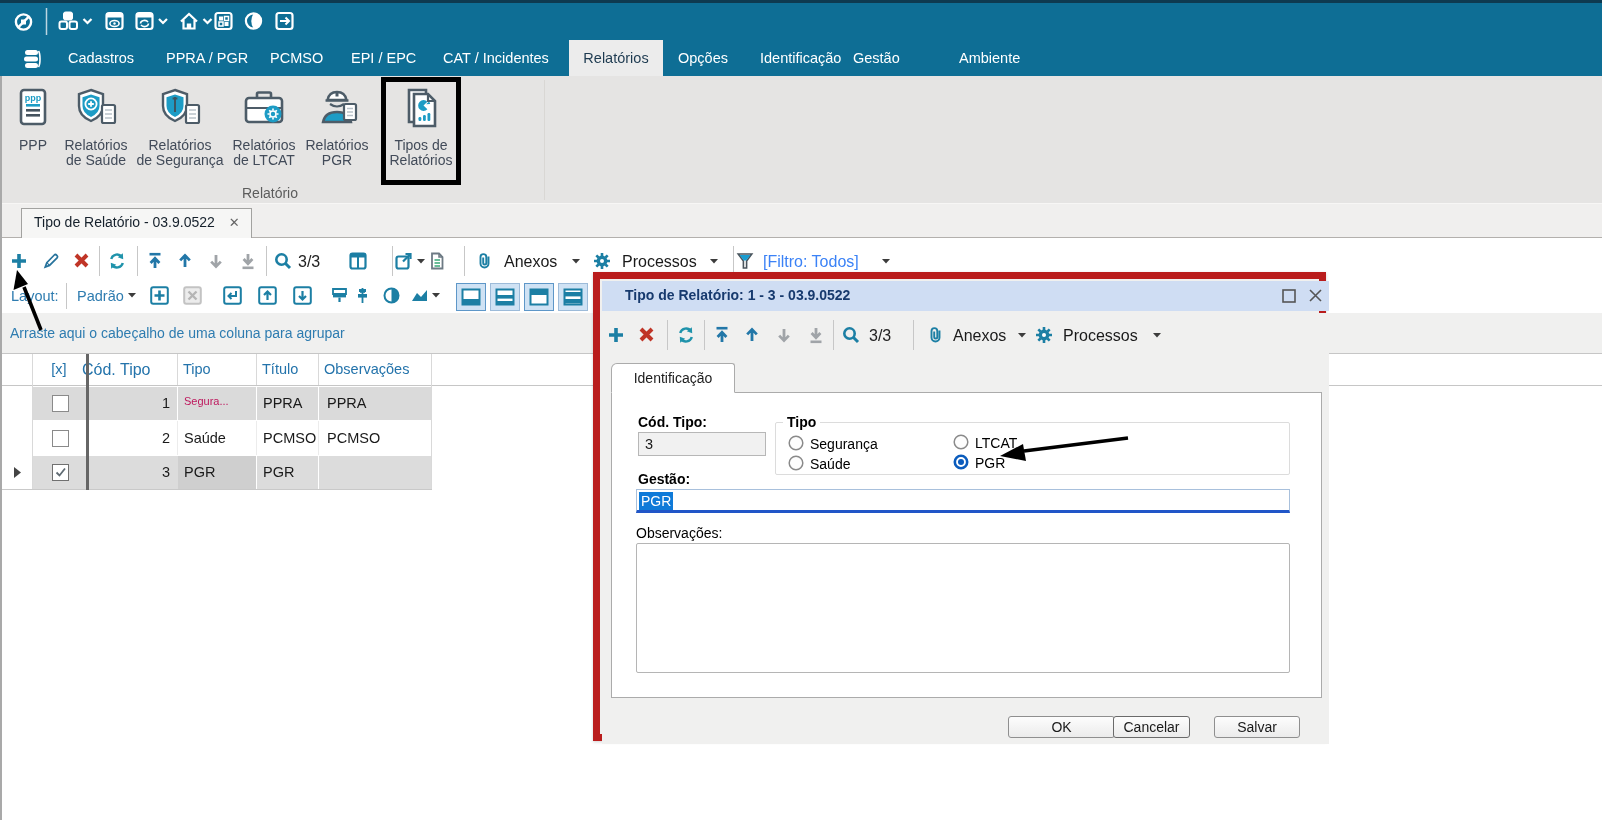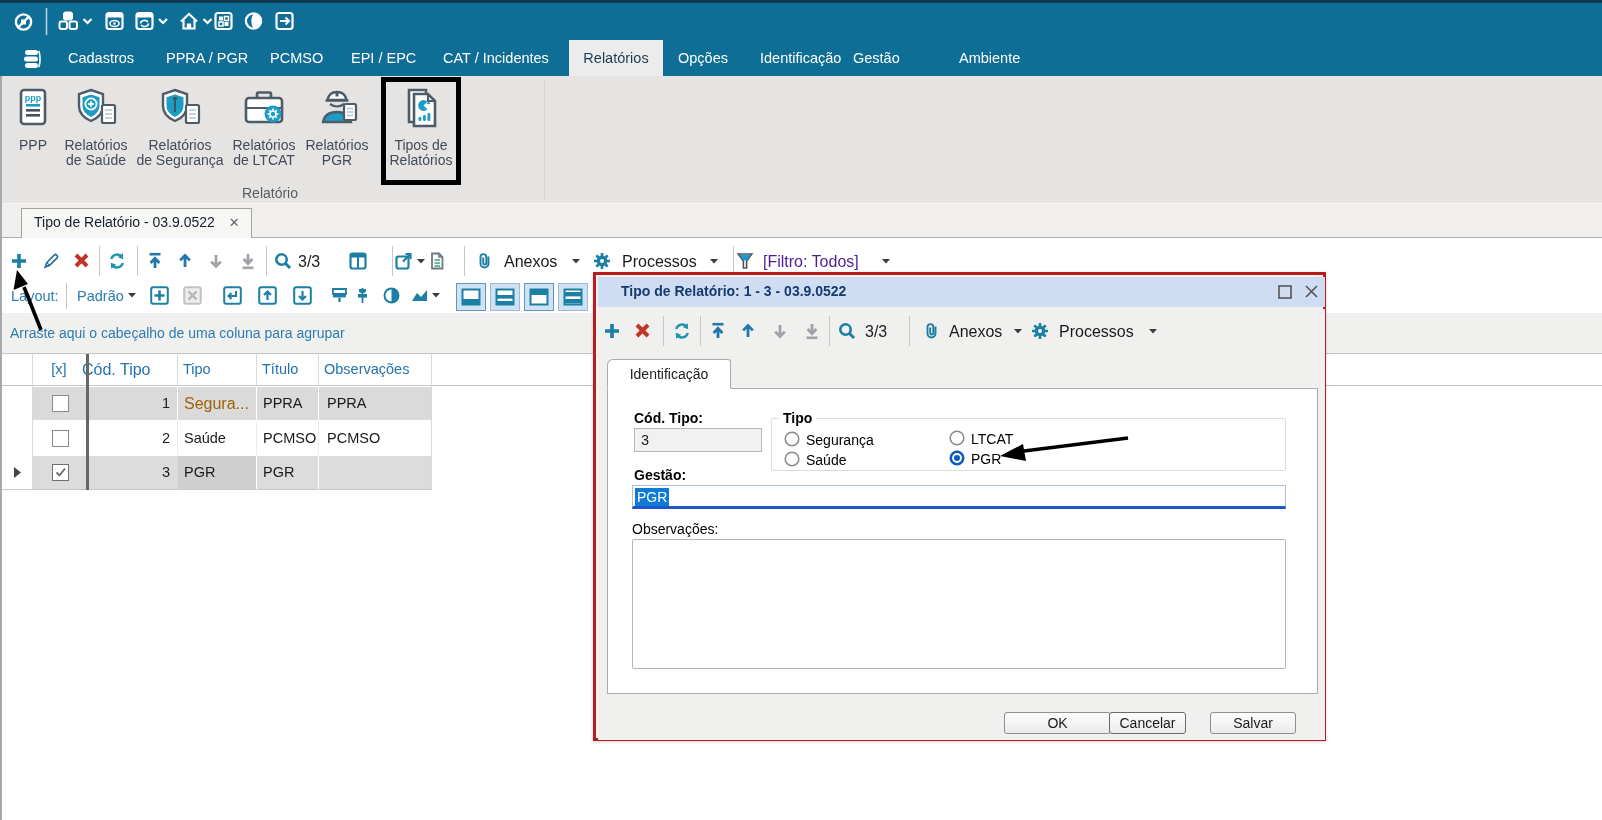--- a/index.html
+++ b/index.html
@@ -37,21 +37,21 @@
   .vsep2 { position:absolute; top:5px; width:1px; height:26px; background:#c7c7c7; }
 
   
   #band { position:absolute; left:2px; top:313px; width:1600px; height:40px; background:#f0f0ef; }
   #band span { position:absolute; left:8px; top:12px; color:#2e7cb0; font-size:14px; }
 
   
   #grid { position:absolute; left:2px; top:353px; width:1600px; height:137px; background:#fff; }
 
   
-  #dlg { position:absolute; left:593px; top:272px; width:733px; height:469px; background:#f0f0ef; border:3px solid #b91c1c; box-shadow:0 1px 3px rgba(0,0,0,0.18); }
+  #dlg { position:absolute; left:593px; top:272px; width:733px; height:469px; background:#f0f0ef; border:7px solid #b91c1c; box-shadow:0 1px 3px rgba(0,0,0,0.18); }
   #dlg-title { position:absolute; left:2px; top:2px; width:727px; height:30px; background:#cfddf3; }
   #dlg-title .t { position:absolute; left:23px; top:6px; font-size:14px; font-weight:bold; color:#173a6e; }
   #dlg-tools { position:absolute; left:2px; top:34px; width:727px; height:43px; background:#f0f0ef; }
   #dlg-body { position:absolute; left:2px; top:77px; width:727px; height:388px; background:#f0f0ef; }
 
   .btn { position:absolute; height:22px; background:linear-gradient(#fdfdfd,#ebebeb); border:1px solid #8f8f8f; border-radius:3px; font-size:14px; color:#1a1a1a; text-align:center; line-height:20px; font-family:"Liberation Sans", sans-serif; }
 
   .lbl-b { font-weight:bold; font-size:14px; color:#000; position:absolute; }
   .lbl-n { font-size:14px; color:#000; position:absolute; }
 
@@ -318,21 +318,21 @@
       <use href="#ic-gear"></use>
     </svg>
   <div class="abs" style="left:620px;top:15px;font-size:16px;color:#1a1a1a">Processos</div>
   <svg class="abs" style="left:708px;top:21px" width="8" height="5">
       <use href="#ic-caret"></use>
     </svg>
   <div class="vsep1" style="left:731px"></div>
   <svg class="abs" style="left:734px;top:14px" width="18" height="18">
       <use href="#ic-funnel"></use>
     </svg>
-  <div class="abs" style="left:761px;top:15px;font-size:16px;color:#4c1d95">[Filtro: Todos]</div>
+  <div class="abs" style="left:761px;top:15px;font-size:16px;color:#3b82f6">[Filtro: Todos]</div>
   <svg class="abs" style="left:880px;top:21px" width="8" height="5">
       <use href="#ic-caret"></use>
     </svg>
 
   <div class="abs" style="left:9px;top:50px;font-size:14.5px;color:#2e7cb0">Layout:</div>
   <div class="vsep2" style="left:64px;top:45px"></div>
   <div class="abs" style="left:75px;top:50px;font-size:14.5px;color:#2e7cb0">Padrão</div>
   <svg class="abs" style="left:126px;top:55px" width="8" height="5">
       <use href="#ic-caret"></use>
     </svg>
@@ -444,21 +444,21 @@
       <path d="M2.5 6.5 L5.5 9.5 L11 2.5" fill="none" stroke="#5f6a72" stroke-width="1.8"></path>
     </svg>
 
   <svg class="abs" style="left:11px;top:113px" width="9" height="13" viewBox="0 0 9 13">
       <path d="M1 1 L8 6.5 L1 12 Z" fill="#444"></path>
     </svg>
 
   <div class="abs" style="left:84px;top:42px;width:84px;text-align:right;font-size:14.5px;color:#1a1a1a">1</div>
   <div class="abs" style="left:84px;top:77px;width:84px;text-align:right;font-size:14.5px;color:#1a1a1a">2</div>
   <div class="abs" style="left:84px;top:111px;width:84px;text-align:right;font-size:14.5px;color:#1a1a1a">3</div>
-  <div class="abs" style="left:182px;top:42px;font-size:16px;color:#a16207">Segura...</div>
+  <div class="abs" style="left:182px;top:42px;font-size:11px;color:#be185d">Segura...</div>
   <div class="abs" style="left:182px;top:77px;font-size:14.5px;color:#1a1a1a">Saúde</div>
   <div class="abs" style="left:182px;top:111px;font-size:14.5px;color:#1a1a1a">PGR</div>
   <div class="abs" style="left:261px;top:42px;font-size:14.5px;color:#1a1a1a">PPRA</div>
   <div class="abs" style="left:261px;top:77px;font-size:14.5px;color:#1a1a1a">PCMSO</div>
   <div class="abs" style="left:261px;top:111px;font-size:14.5px;color:#1a1a1a">PGR</div>
   <div class="abs" style="left:325px;top:42px;font-size:14.5px;color:#1a1a1a">PPRA</div>
   <div class="abs" style="left:325px;top:77px;font-size:14.5px;color:#1a1a1a">PCMSO</div>
 </div>
 
 <div id="dlg">

